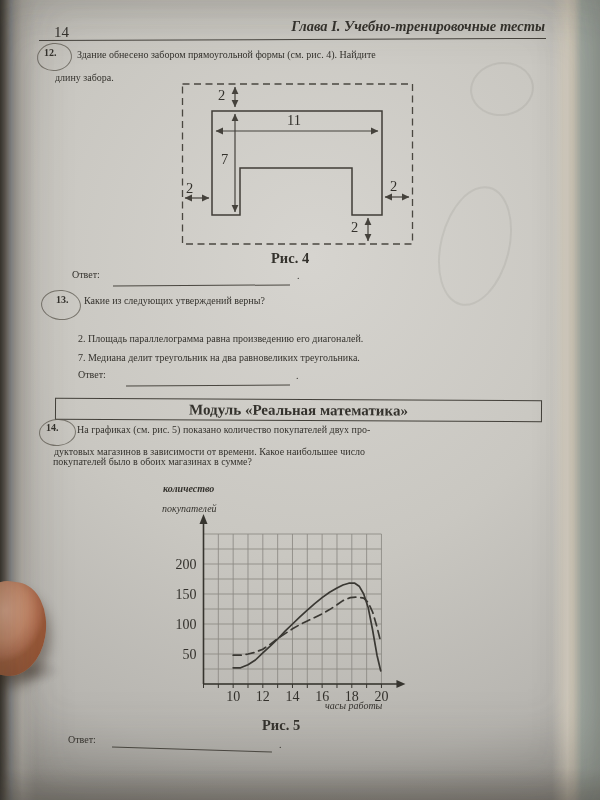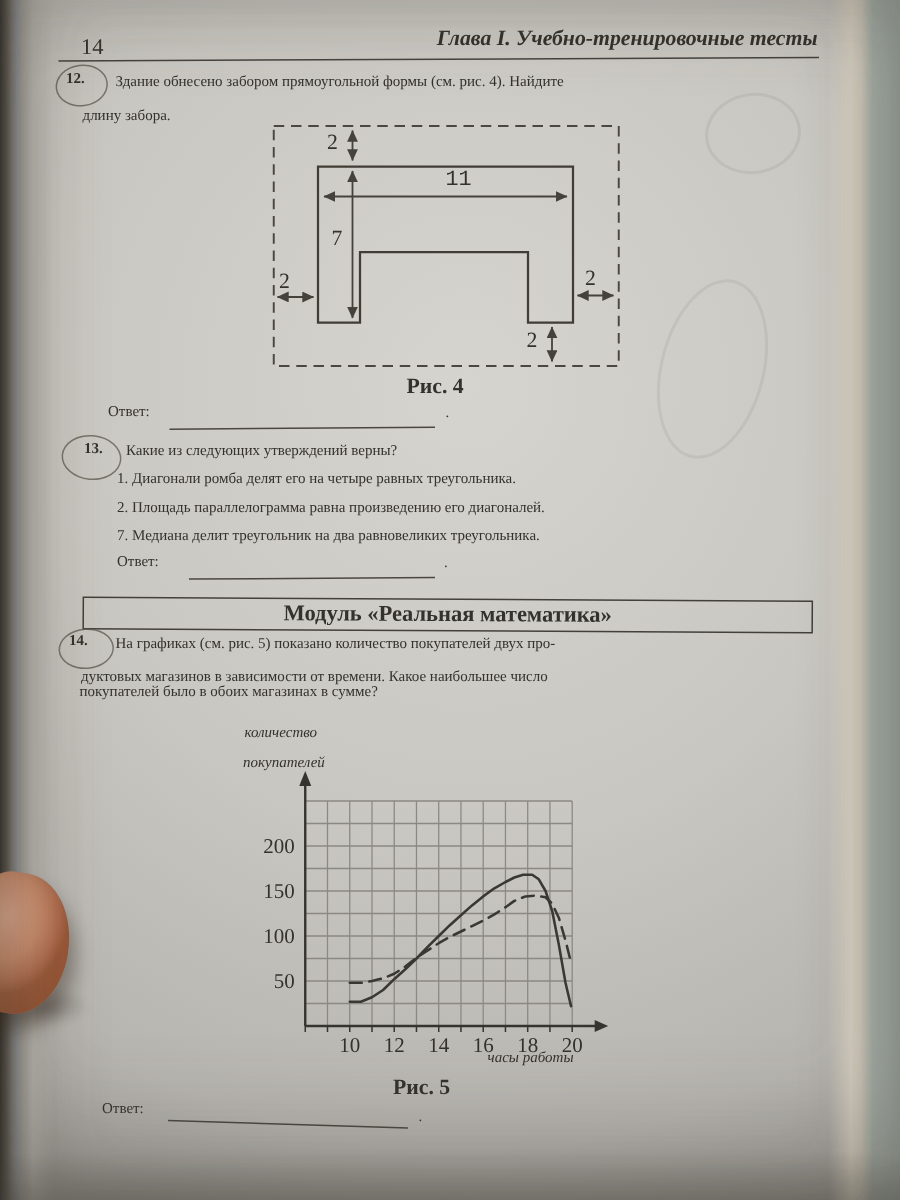--- a/index.html
+++ b/index.html
@@ -44,21 +44,21 @@
 
   
   .p12-l1{left:77px;top:49px;} .p12-l2{left:55px;top:72px;}
 
   
   .fig4{left:170px;top:76px;width:255px;height:175px;}
   .fig4 .dash{fill:none;stroke:#4a4740;stroke-width:1.3;stroke-dasharray:7 4.5;}
   .fig4 .shape{fill:none;stroke:#403d37;stroke-width:1.5;stroke-linejoin:miter;}
   .fig4 .dim{stroke:#45423c;stroke-width:1.2;}
   .dim-label{font-size:14.5px;}
-  .d-top{left:218px;top:87px;} .d-11{left:297px;top:112px;font-family:Liberation Mono, monospace;} .d-7{left:221px;top:151px;}
+  .d-top{left:218px;top:87px;} .d-11{left:287px;top:112px;} .d-7{left:221px;top:151px;}
   .d-left{left:186px;top:180px;} .d-right{left:390px;top:178px;} .d-bottom{left:351px;top:219px;}
   .fig4-caption{left:271px;top:250px;font-size:14.5px;}
 
   
   .ans-line{border-bottom:1.3px solid #4a4740;height:1px;}
   .a12-label{left:72px;top:269px;} .a12-line{left:113px;top:284px;width:177px;transform:rotate(-.4deg);} .a12-dot{left:297px;top:270px;}
   .a13-label{left:78px;top:369px;} .a13-line{left:126px;top:384px;width:164px;transform:rotate(-.4deg);} .a13-dot{left:296px;top:370px;}
   .a14-label{left:68px;top:734px;} .a14-line{left:112px;top:748px;width:160px;transform:rotate(1.8deg);} .a14-dot{left:279px;top:739px;}
 
   
@@ -67,21 +67,21 @@
 
   
   .module-box{left:55px;top:399px;width:485px;height:20px;border:1.4px solid #43403a;
     transform:rotate(.3deg);display:flex;align-items:center;justify-content:center;}
   .module-box span{font-weight:bold;font-size:15px;}
 
   
   .p14-l1{left:77px;top:424px;} .p14-l2{left:54px;top:446px;} .p14-l3{left:53px;top:456px;}
 
   
-  .ylab1{left:163px;top:483px;} .ylab2{left:162px;top:503px;}
+  .ylab1{left:163px;top:483px;font-weight:bold;} .ylab2{left:162px;top:503px;}
   .chart{left:150px;top:510px;width:290px;height:200px;}
   .chart .gline{stroke:#8b8983;stroke-width:.85;}
   .chart .axis{stroke:#36342e;stroke-width:1.6;}
   .chart .tickmark{stroke:#36342e;stroke-width:1;}
   .chart .ah{fill:#36342e;}
   .chart text{font-size:14px;fill:#34322d;font-family:"Liberation Serif",serif;}
   .curve{fill:none;stroke:#3a3833;stroke-width:1.7;stroke-linejoin:round;stroke-linecap:round;}
   .curve.dashed{stroke-dasharray:8 5;}
   .xlab{left:325px;top:700px;} .fig5-caption{left:262px;top:717px;font-size:14.5px;}
 </style>
@@ -131,21 +131,20 @@
   <span class="abs dim-label d-bottom">2</span>
   <div class="abs bold fig4-caption">Рис. 4</div>
 
   <div class="abs txt a12-label">Ответ:</div>
   <div class="abs ans-line a12-line"></div>
   <div class="abs txt a12-dot">.</div>
 
   <div class="abs pencil-circle c13"></div>
   <div class="abs txt bold n13">13.</div>
   <div class="abs txt q13">Какие из следующих утверждений верны?</div>
-  <div class="abs txt i13-1">1. Диагонали ромба делят его на четыре равных треугольника.</div>
   <div class="abs txt i13-2">2. Площадь параллелограмма равна произведению его диагоналей.</div>
   <div class="abs txt i13-3">7. Медиана делит треугольник на два равновеликих треугольника.</div>
   <div class="abs txt a13-label">Ответ:</div>
   <div class="abs ans-line a13-line"></div>
   <div class="abs txt a13-dot">.</div>
 
   <div class="abs module-box">
     <span>Модуль «Реальная математика»</span>
   </div>
 

